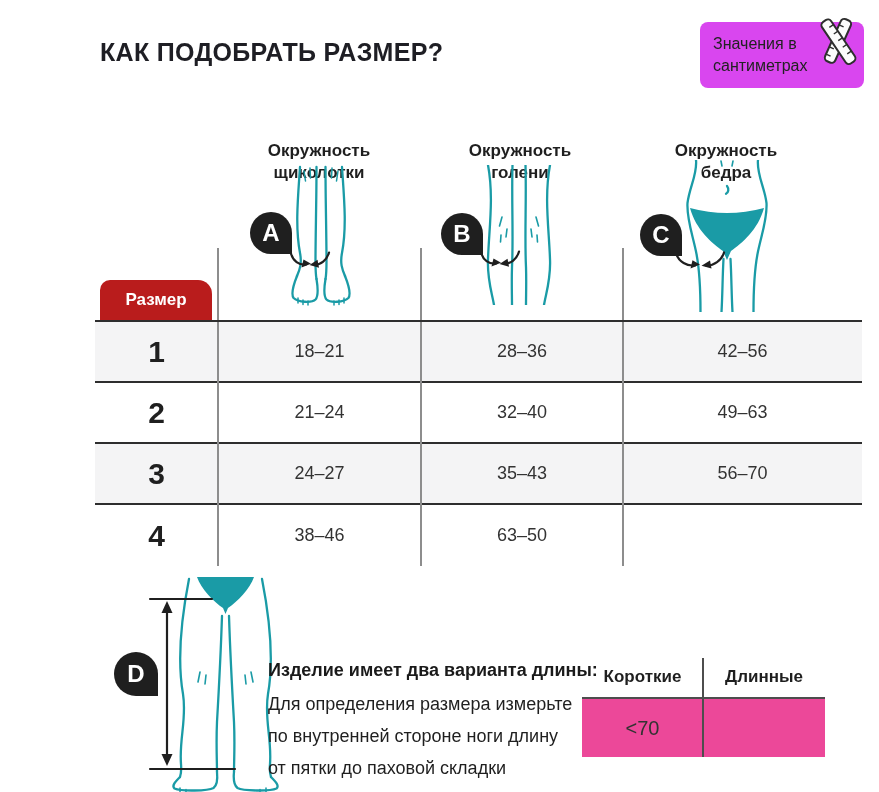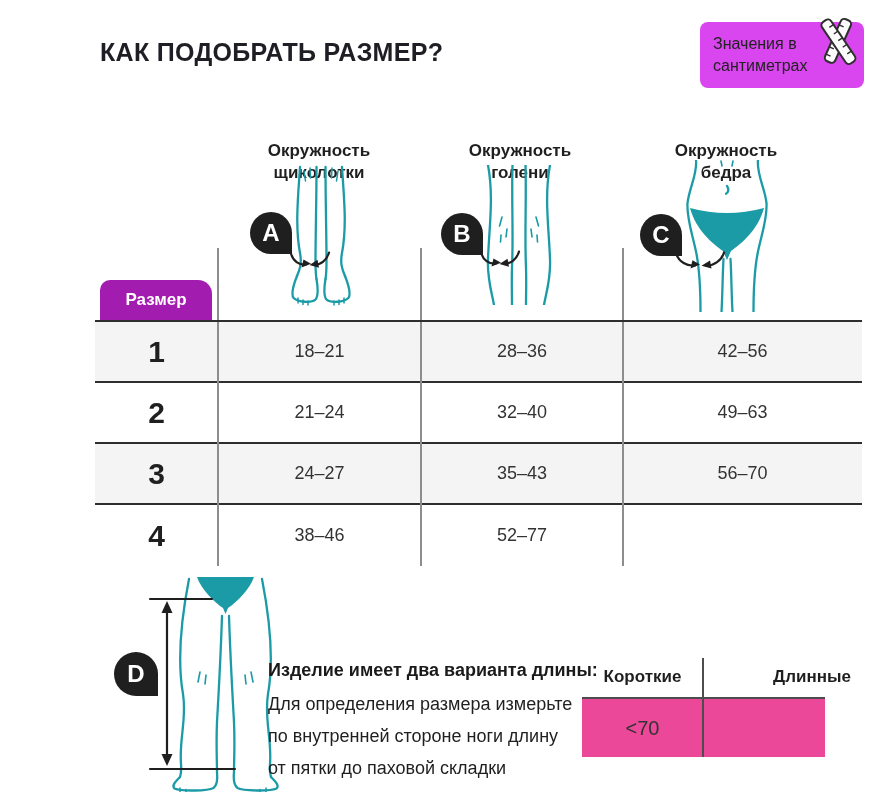--- a/index.html
+++ b/index.html
@@ -14,34 +14,34 @@
   .units-badge{left:700px;top:22px;width:164px;height:66px;background:#d946ef;border-radius:8px;}
   .units-badge .txt{position:absolute;left:13px;top:11px;width:116px;font-size:16px;line-height:22px;color:#222;}
   .units-badge svg{position:absolute;right:2px;top:-8px;}
   
   .col-head{top:112px;width:160px;text-align:center;font-size:17px;font-weight:700;line-height:22px;white-space:pre-line;color:#1f1f1f;margin-top:28px;}
   
   .badge{width:42px;height:42px;background:#1f1f1f;border-radius:50% 50% 0 50%;
     display:flex;align-items:center;justify-content:center;color:#fff;font-size:24px;font-weight:700;z-index:6;}
   
   .tbl-topline{left:95px;top:320px;width:767px;height:2px;background:#2e2e2e;z-index:4;}
-  .size-box{left:100px;top:280px;width:112px;height:40px;background:#a21caf;border-radius:10px 14px 0 0;
+  .size-box{left:100px;top:280px;width:112px;height:40px;background:#b91c1c;border-radius:10px 14px 0 0;
     display:flex;align-items:center;justify-content:center;color:#fff;font-size:17px;font-weight:700;z-index:5;}
   .rows{left:95px;top:322px;width:767px;}
   .row{display:grid;grid-template-columns:123px 203px 202px 239px;align-items:center;height:59px;}
   .row.b{border-bottom:2px solid #2e2e2e;}
   .row.stripe{background:#f4f4f5;}
   .cell{text-align:center;font-size:18px;color:#333;}
   .cell.size{font-size:30px;font-weight:700;color:#1f1f1f;}
   .vline{width:2px;top:248px;height:318px;background:#8d8d8d;z-index:3;}
   
   .bottom-head{left:268px;top:660px;width:345px;font-size:18px;font-weight:700;color:#1a1a1a;}
   .bottom-text{left:268px;top:688px;width:340px;font-size:18px;line-height:32px;color:#1f1f1f;white-space:pre-line;}
   .mini{left:582px;top:656px;width:243px;}
-  .mini .heads{display:grid;grid-template-columns:121px 122px;height:41px;align-items:center;gap:48px;}
+  .mini .heads{display:grid;grid-template-columns:121px 122px;height:41px;align-items:center;}
   .mini .heads div{text-align:center;font-size:17px;font-weight:700;}
   .mini .line{position:absolute;left:0;top:41px;width:243px;height:2px;background:#4d4d4d;}
   .mini .vals{position:absolute;left:0;top:43px;width:243px;height:58px;background:#ec4899;
     display:grid;grid-template-columns:121px 122px;align-items:center;}
   .mini .vals div{text-align:center;font-size:20px;color:#333;}
   .mini .vdiv{position:absolute;left:120px;top:2px;width:2px;height:99px;background:#4d4d4d;}
 </style>
 </head>
 <body>
 
@@ -154,21 +154,21 @@
   </div>
   <div class="row stripe b">
     <div class="cell size">3</div>
     <div class="cell">24–27</div>
     <div class="cell">35–43</div>
     <div class="cell">56–70</div>
   </div>
   <div class="row" style="height:61px;">
     <div class="cell size">4</div>
     <div class="cell">38–46</div>
-    <div class="cell">52–77</div>
+    <div class="cell">63–50</div>
   </div>
 </div>
 
 <div class="abs vline" style="left:217px;"></div>
 <div class="abs vline" style="left:420px;"></div>
 <div class="abs vline" style="left:622px;"></div>
 
 <svg class="abs" style="left:138px;top:572px;" width="175" height="220" viewBox="0 0 175 220">
   <path d="M59 5 L116 5 C112 17 99 30 90 36 L87.5 42 L85 36 C76 30 63 17 59 5 Z" fill="#1A9BA6" stroke="none"></path>
   <g fill="none" stroke="#1A9BA6" stroke-width="2.3" stroke-linecap="round">

